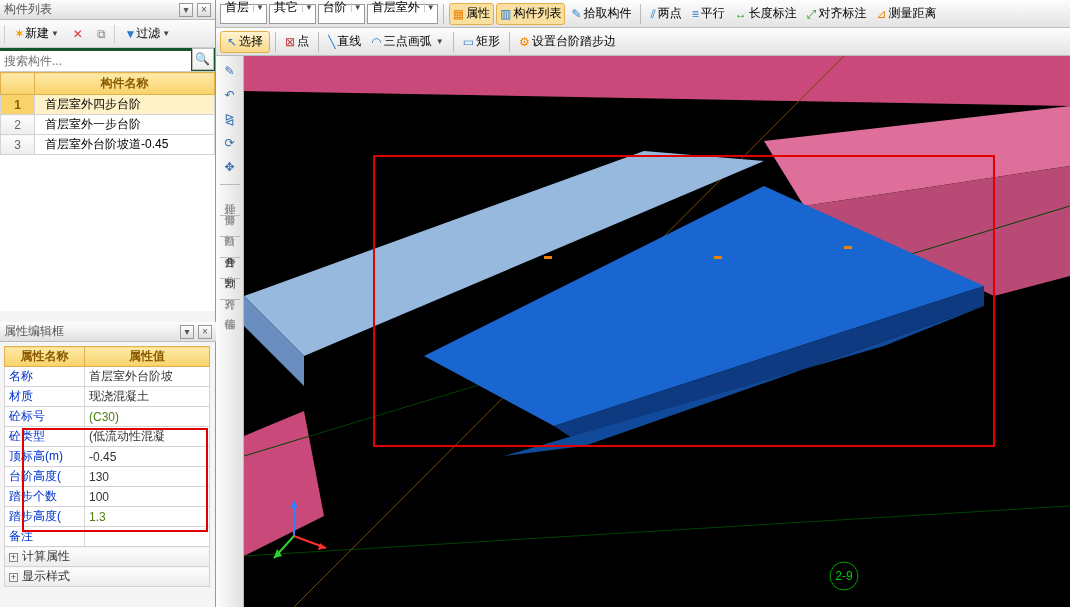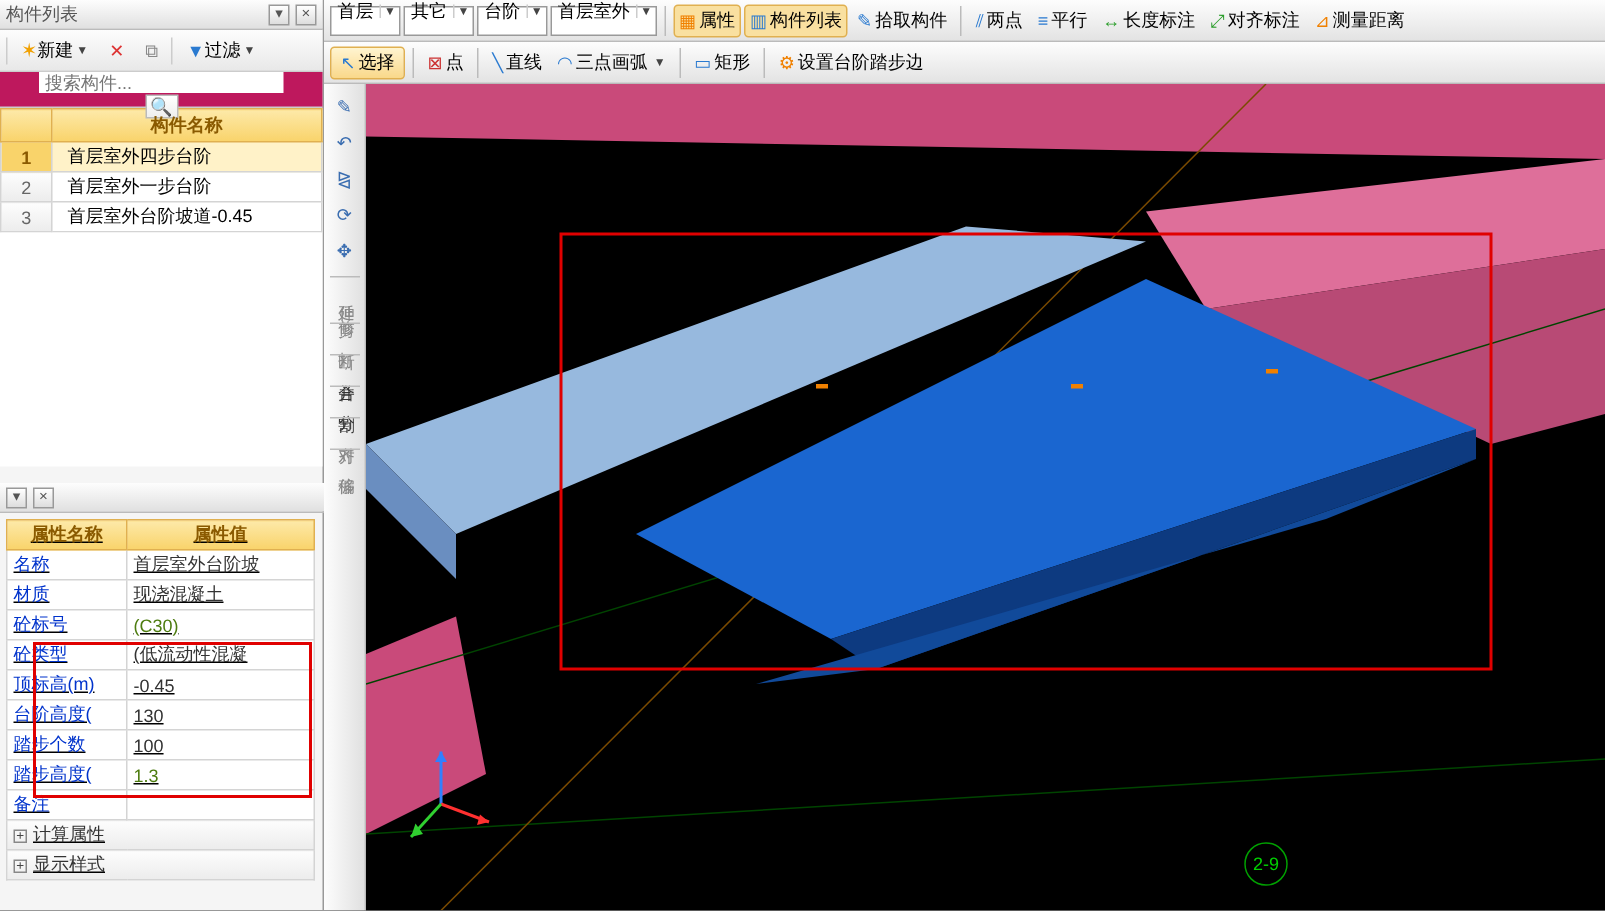--- a/index.html
+++ b/index.html
@@ -14,35 +14,35 @@
   
   .toolbar-sm { display: flex; align-items: center; height: 28px; background: linear-gradient(#fdfdfd,#e8e8e8); border-bottom: 1px solid #ccc; padding: 2px 4px; gap: 4px; }
   .btn-sm { display: flex; align-items: center; height: 22px; padding: 0 5px; border-radius: 3px; cursor: pointer; }
   .icon-star { color: #f0a000; font-size: 13px; }
   .drop { font-size: 8px; color: #444; margin-left: 2px;}
   .icon-x { color: #d33; font-size: 12px;}
   .icon-copy { color: #888; font-size: 12px;}
   .icon-funnel { color: #2a7ad0; font-size: 12px;}
   .sep-v { width:1px; height:18px; background:#ccc;}
   
-  .search-bar { display:flex; align-items:center; height: 24px; border-bottom:1px solid #ccc; background:#be185d;flex-direction:column;}
+  .search-bar { display:flex; align-items:flex-end; height: 24px; border-bottom:1px solid #ccc; background:#14532d;}
   .search-bar input { flex:1; border:none; height:20px; padding:0 4px; outline:none; color:#999; }
   .search-icon-box { width: 22px; height:22px; border:1px solid #bbb; display:flex;align-items:center;justify-content:center; background:linear-gradient(#fff,#eee); margin:1px;}
   
   .comp-table { width: 100%; border-collapse: collapse; background:#fff; }
   .comp-table th { background: linear-gradient(#fde9a8,#f9d36a); border:1px solid #e0b050; height: 22px; color:#8a5a00; text-align:center; }
   .comp-table td { border:1px solid #d4d4d4; height: 20px; text-align:center; background:#fff;}
   .comp-table td.rownum { background:linear-gradient(#fdfdfd,#ececec); width:34px; color:#666;}
   .comp-table tr.selected td { background:#fff2c8; }
   .comp-table tr.selected td.rownum { background:#f9d36a; color:#8a5a00; font-weight:bold;}
   .comp-table .name-col { text-align:left; padding-left:10px;margin-left:44px;}
   .empty-list { height:156px; background:#fff;}
   
   .prop-panel { position:absolute; left:0; top: 322px; width:216px; }
-  .prop-table { width:206px; margin:4px 4px 0 4px; border-collapse:collapse; background:#fff;text-decoration:underline;}
+  .prop-table { width:206px; margin:4px 4px 0 4px; border-collapse:collapse; background:#fff;}
   .prop-table th { background:linear-gradient(#fde9a8,#f9d36a); border:1px solid #e0b050; height:20px; color:#8a5a00; text-align:center;}
   .prop-table th:first-child { width:80px;}
   .prop-table td { border:1px solid #d4d4d4; height:20px; padding:0 4px;}
   .prop-table td.pname { color:#0033cc; text-align:left;}
   .prop-table td.pval { color:#333;}
   .prop-table td.gray { color:#4d7c0f;}
   .prop-table td.exp { color:#333; background:linear-gradient(#fdfdfd,#ececec);}
   .exp-mark { display:inline-block; width:9px; height:9px; border:1px solid #888; line-height:7px; text-align:center; font-size:9px; margin-right:4px; color:#444;}
   .red-box { position:absolute; border:2px solid #e00000; pointer-events:none;}
   
@@ -123,20 +123,21 @@
     <tr>
       <td class="rownum">3</td>
       <td class="name-col">首层室外台阶坡道-0.45</td>
     </tr>
   </tbody>
     </table>
   <div class="empty-list"></div>
 
   <div class="prop-panel">
     <div class="panel-header">
+      <span class="title">属性编辑框</span>
       <div class="controls">
         <span class="ctrl">▾</span>
         <span class="ctrl">×</span>
       </div>
     </div>
     <table class="prop-table">
       <tbody>
           <tr>
             <th>属性名称</th>
             <th>属性值</th>

